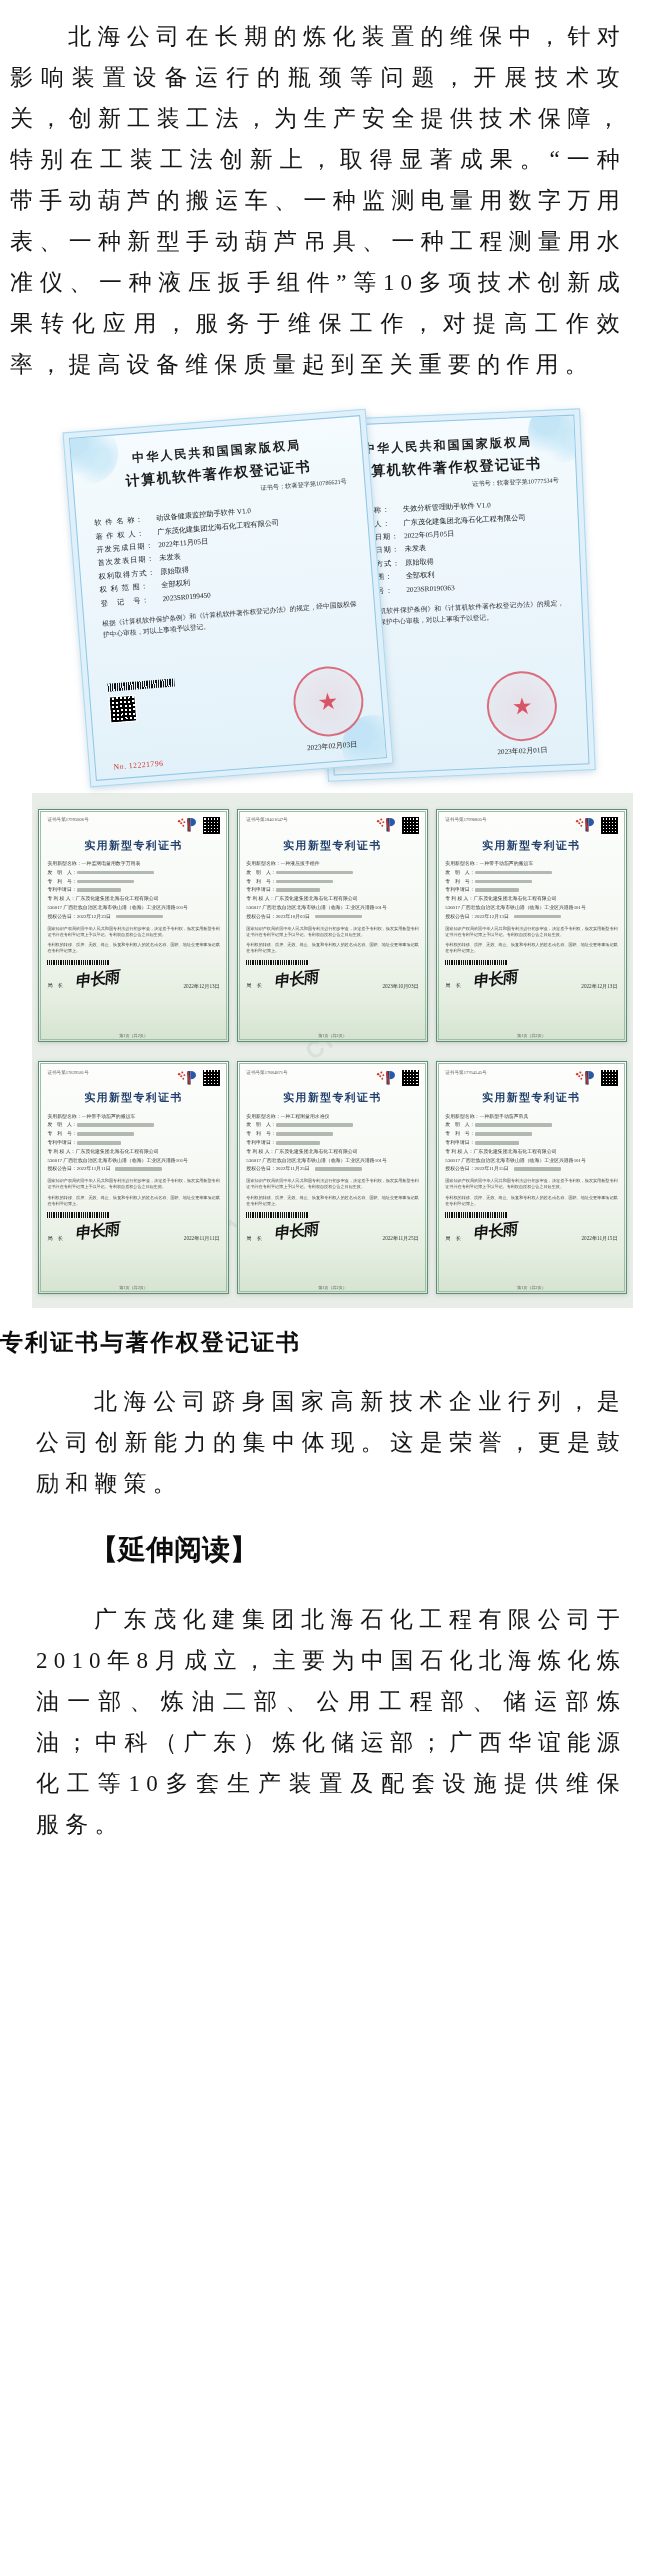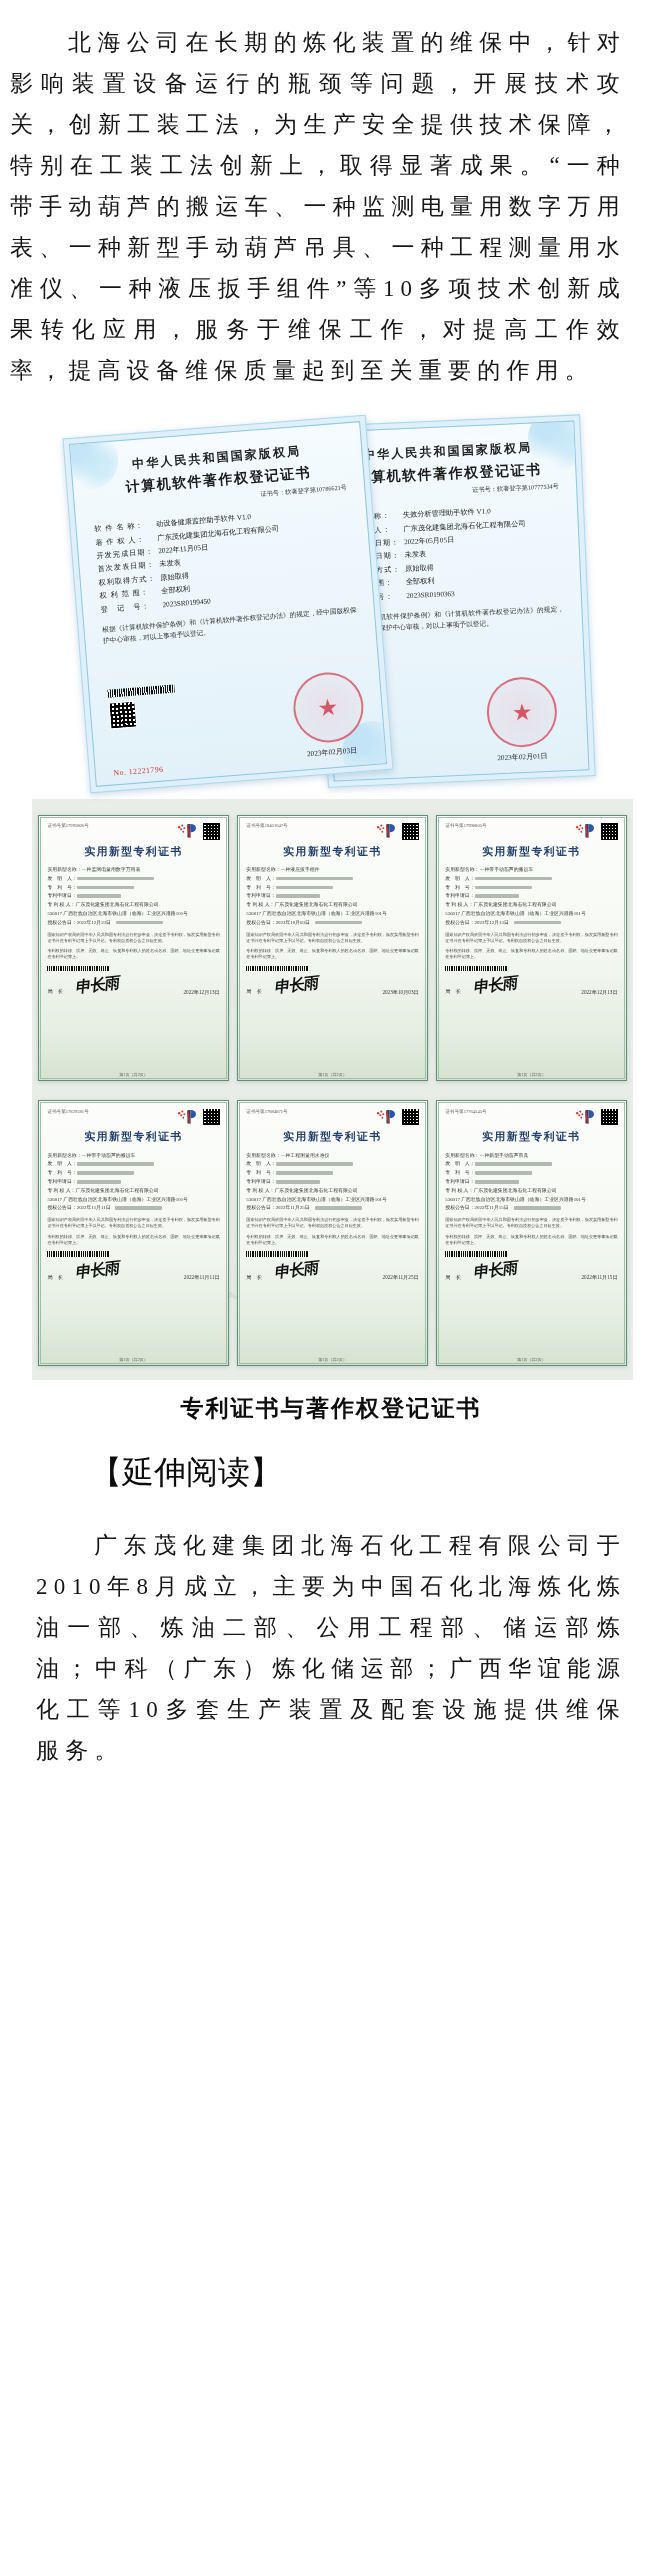--- a/index.html
+++ b/index.html
@@ -3,22 +3,22 @@
 <meta charset="utf-8">
 <style>
   html,body{margin:0;padding:0;background:#ffffff;}
   body{width:662px;font-family:"Liberation Serif",serif;color:#141414;}
   .page{width:662px;overflow:hidden;background:#fff;}
 
   
   .para{margin:0 36px;font-size:23px;line-height:41px;letter-spacing:6.2px;
         text-align:justify;text-indent:58px;color:#161616;}
   .para + .para{margin-top:25px;}
-  .p1{padding-top:22px;margin-left:10px;}
-  .heading{margin:27px 36px 30px;font-size:32px;font-weight:normal;
+  .p1{padding-top:16px;margin-left:10px;}
+  .heading{margin:27px 36px 30px;font-size:28px;font-weight:bold;
            font-family:"Liberation Sans",sans-serif;padding-left:54px;color:#0d0d0d;}
 
   
   .fig-copyright{position:relative;height:367px;margin-top:28px;}
   .ccert{position:absolute;background:#dff0fa;border:1.5px solid #a9d8ef;
          box-shadow:0 2.1px 7.2px rgba(60,110,150,.25);padding:5.2px;}
   .ccert-inner{position:relative;height:100%;box-sizing:border-box;border:1px solid #8fc7e6;
          background:linear-gradient(180deg,#f5fbfe 0%,#eaf5fb 60%,#e2f1f9 100%);
          padding:15.5px 17.5px 9.3px 17.5px;overflow:hidden;}
   .ccert-wave{position:absolute;width:62px;height:62px;border-radius:50%;
@@ -45,41 +45,41 @@
         border:2.1px solid rgba(216,88,104,.85);display:flex;align-items:center;justify-content:center;
         background:radial-gradient(circle,rgba(238,140,155,.18),rgba(238,140,155,.05));}
   .seal .star{color:rgba(214,70,90,.9);font-size:23px;}
   .seal-date{position:absolute;right:14.4px;bottom:3.1px;font-size:7.2px;color:#222;}
 
   
   .fig-patents{position:relative;margin:13.4px 29px 0 32px;background:#e8ede7;padding:15.5px 6.2px 13.4px;overflow:hidden;}
   .wm{position:absolute;font-family:"Liberation Sans",sans-serif;font-weight:bold;color:rgba(110,140,120,.12);
       font-size:24px;letter-spacing:3.1px;transform:rotate(-35deg);pointer-events:none;}
   .pgrid{position:relative;display:grid;grid-template-columns:1fr 1fr 1fr;gap:19.6px 8.2px;}
-  .pcert{position:relative;height:266px;box-sizing:border-box;border:1px solid #5f8f74;outline:0.5px solid #9dbfa9;outline-offset:-3.6px;
+  .pcert{position:relative;height:233px;box-sizing:border-box;border:1px solid #5f8f74;outline:0.5px solid #9dbfa9;outline-offset:-3.6px;
          background:linear-gradient(180deg,#fdfefc 0%,#f5f8f3 50%,#e5eee1 82%,#d5e3d0 100%);
          padding:7.2px 8.2px 5.2px;box-shadow:0 1px 4.1px rgba(80,110,90,.25);}
   .pc-top{display:flex;align-items:flex-start;}
   .pc-no{font-size:4.6px;color:#555;flex:1;}
   .pc-logo{width:28px;height:15.5px;margin-left:-10.3px;}
   .pc-qr{width:16.5px;height:16.5px;margin-left:auto;background:
       repeating-linear-gradient(0deg,#000 0 1.5px,transparent 1.5px 3.1px),
       repeating-linear-gradient(90deg,#000 0 1.5px,#fff 1.5px 3.1px);}
   .pc-title{text-align:center;font-size:10.8px;font-weight:bold;letter-spacing:1.5px;color:#23406d;margin-top:5.2px;
             font-family:"Liberation Sans",sans-serif;}
   .pc-fields{margin-top:7.2px;font-size:4.9px;line-height:8.8px;color:#333;}
   .pc-fields .bar{display:inline-block;height:3.6px;background:#9aa39a;border-radius:1px;vertical-align:middle;opacity:.75;}
   .pc-legal{margin-top:4.1px;font-size:4.1px;line-height:6.2px;color:#4a4a4a;text-align:justify;}
   .pc-bar{width:62px;height:5.7px;margin-top:5.2px;background:repeating-linear-gradient(90deg,#111 0 1px,transparent 1px 2.1px,#111 2.1px 3.1px,transparent 3.1px 3.6px);}
   .pc-sign{display:flex;align-items:flex-end;margin-top:3.1px;}
   .pc-role{font-size:5.2px;color:#333;line-height:7.2px;}
   .pc-sig{font-size:15.5px;font-weight:bold;color:#111;margin-left:13.4px;transform:rotate(-7deg) skewX(-12deg);letter-spacing:-1px;}
   .pc-date{margin-left:auto;font-size:5.2px;color:#333;}
   .pc-footer{position:absolute;left:0;right:0;bottom:3.1px;text-align:center;font-size:4.1px;color:#555;}
-  .caption{margin:13px 0 23px;text-align:center;font-size:23px;font-weight:bold;
+  .caption{margin:19px 0 23px;font-size:23px;font-weight:bold;
            font-family:Liberation Sans, sans-serif;color:#0e0e0e;letter-spacing:2.1px;}
 
   
   .cnipa-svg{display:block;}
 </style>
 </head>
 <body>
 
 <div class="page">
 
@@ -420,19 +420,20 @@
             <span class="pc-sig">申长雨</span>
             <span class="pc-date">2022年11月15日</span>
           </div>
           <div class="pc-footer">第1页（共2页）</div>
         </div>
       </div>
   </div>
 
   <div class="caption">专利证书与著作权登记证书</div>
 
+  <p class="para">北海公司跻身国家高新技术企业行列，是公司创新能力的集中体现。这是荣誉，更是鼓励和鞭策。</p>
 
   <div class="heading">【延伸阅读】</div>
 
   <p class="para">广东茂化建集团北海石化工程有限公司于2010年8月成立，主要为中国石化北海炼化炼油一部、炼油二部、公用工程部、储运部炼油；中科（广东）炼化储运部；广西华谊能源化工等10多套生产装置及配套设施提供维保服务。</p>
 
 </div>
 
 
 </body></html>

